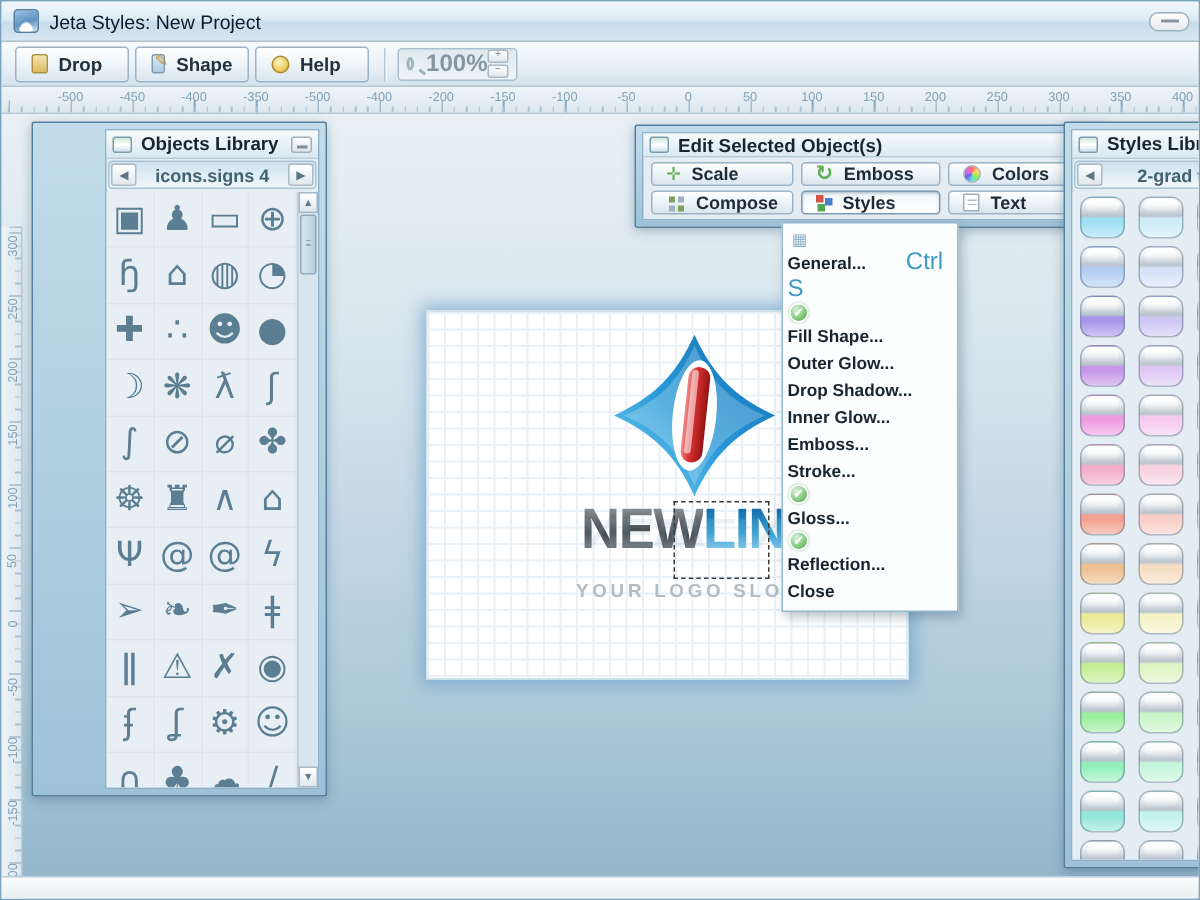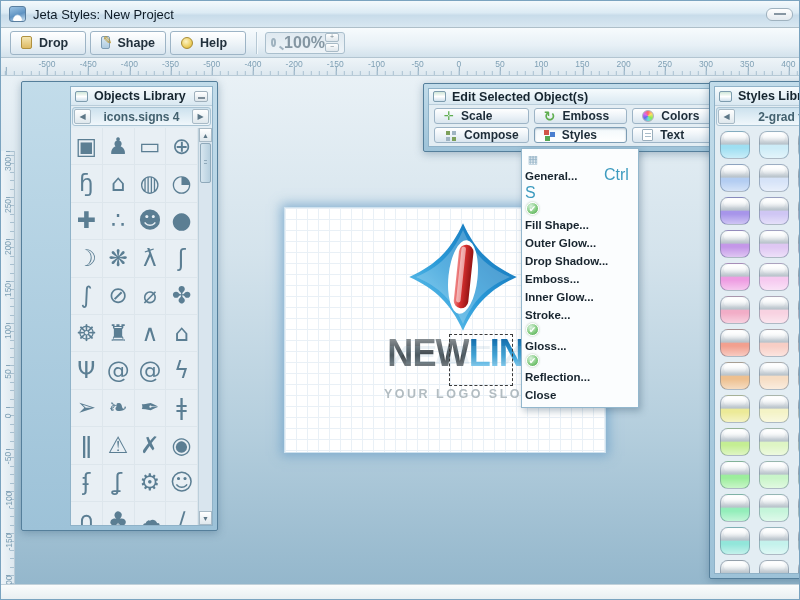--- a/index.html
+++ b/index.html
@@ -453,26 +453,26 @@
         <span class="mi-label">Outer Glow...</span>
         
       </div>
       <div>
         
         <span class="mi-label">Drop Shadow...</span>
         
       </div>
       <div>
         
+        <span class="mi-label">Inner Glow...</span>
+        
+      </div>
+      <div>
+        
         <span class="mi-label">Emboss...</span>
-        
-      </div>
-      <div>
-        
-        <span class="mi-label">Inner Glow...</span>
         
       </div>
       <div>
         
         <span class="mi-label">Stroke...</span>
         
       </div>
       <div>
         <span class="mi-check">✔</span>
         <span class="mi-label">Gloss...</span>

